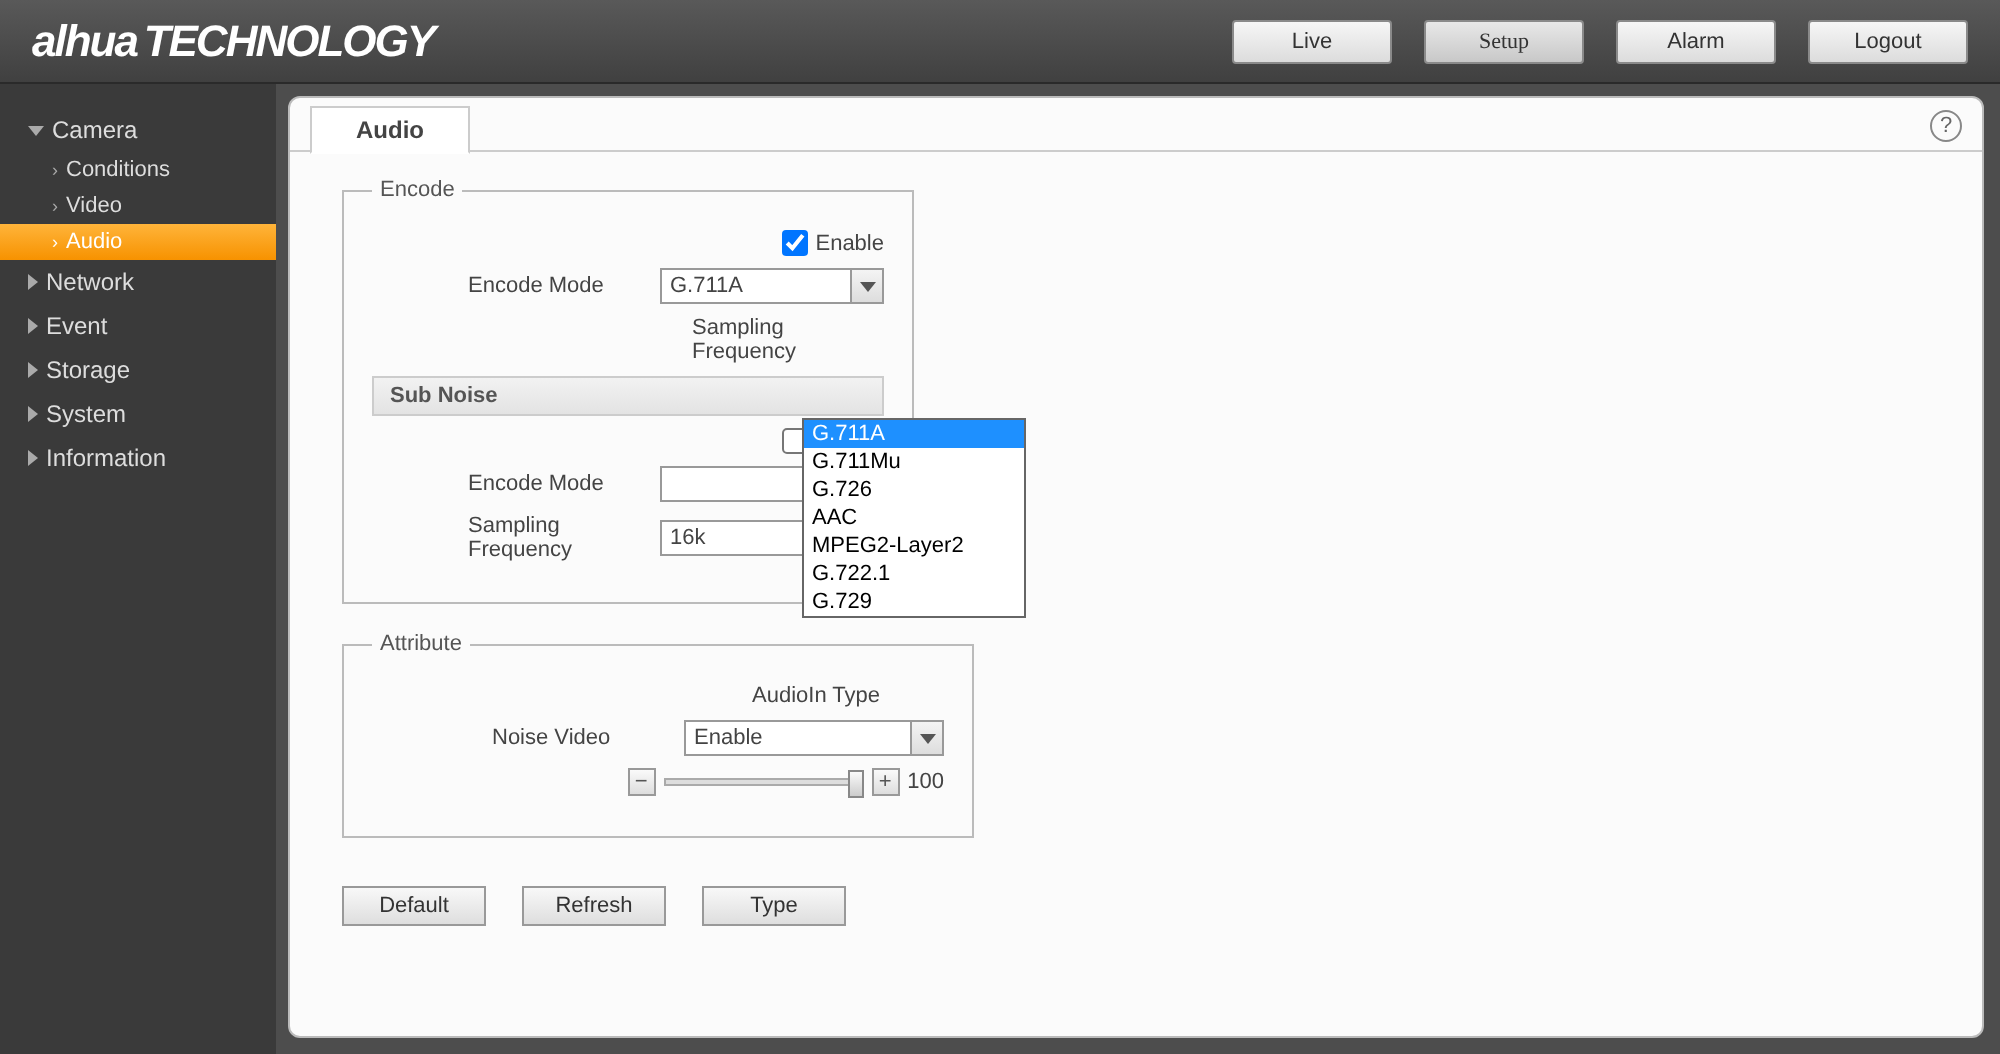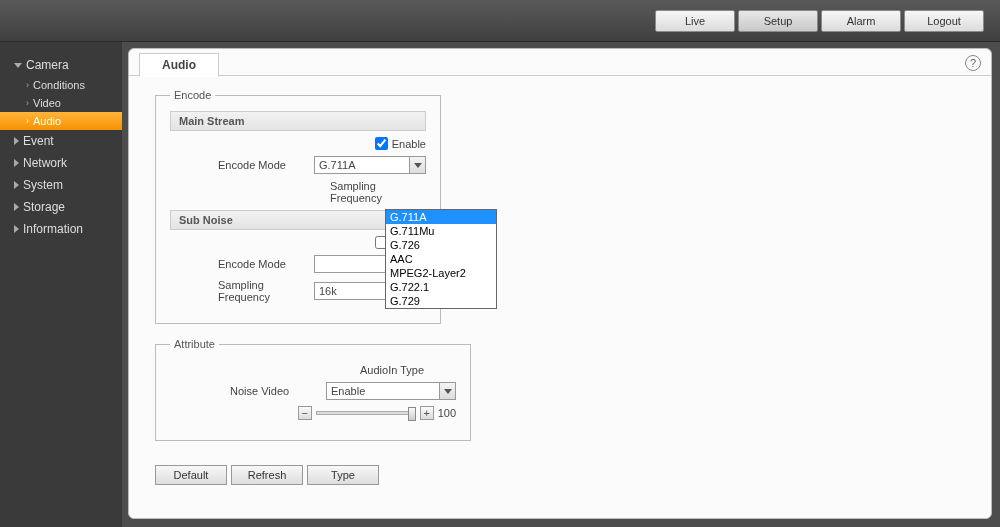--- a/index.html
+++ b/index.html
@@ -21,35 +21,35 @@
   padding: 0 16px;
 }
 .logo {
   color: #fff;
   font-size: 22px;
   font-weight: bold;
   font-style: italic;
   letter-spacing: -1px;
 }
 .logo .a { color: #fff; }
-.topnav { margin-left: auto; display: flex; gap: 3px; }
+.topnav { margin-left: auto; display: flex; gap: 16px; }
 .topbtn {
   width: 80px; height: 22px;
   background: linear-gradient(#f6f6f6,#dcdcdc);
   border: 1px solid #8a8a8a;
   border-radius: 2px;
   font-size: 11px;
   color: #333;
   display: flex; align-items: center; justify-content: center;
   cursor: pointer;
 }
-.topbtn.active { background: linear-gradient(#e8e8e8,#c8c8c8); }
+.topbtn.active { background: linear-gradient(#e8e8e8,#c8c8c8); font-family: Liberation Serif, serif; }
 .main { display: flex; height: calc(100% - 42px); }
 .sidebar {
-  width: 122px;
+  width: 138px;
   background: #3a3a3a;
   padding-top: 12px;
   color: #ddd;
 }
 .side-item {
   padding: 4px 10px 4px 14px;
   display: flex; align-items: center; gap: 4px;
   cursor: pointer;
   font-size: 12px;
 }
@@ -158,34 +158,38 @@
   width: 14px;height:14px;border:1px solid #999;background:linear-gradient(#fafafa,#ddd);
   display:flex;align-items:center;justify-content:center;font-size:11px;color:#555;
 }
 .slider-track {
   width: 100px; height: 4px; background:#ddd; border:1px solid #aaa; position:relative;
 }
 .slider-thumb {
   position:absolute; right:-1px; top:-5px; width:8px;height:14px;
   background:linear-gradient(#fafafa,#ccc);border:1px solid #888;
 }
-.btnrow { display:flex; gap:4px; margin-top: 24px; }
+.btnrow { display:flex; gap:18px; margin-top: 24px; }
 .actbtn {
   width: 72px; height: 20px;
   background: linear-gradient(#f8f8f8,#dedede);
   border:1px solid #999;
   font-size:11px;color:#333;
   display:flex;align-items:center;justify-content:center;
   cursor:pointer;
 }
 </style>
 </head>
 <body>
 
 <div class="topbar">
+  <div>
+    <span class="logo"><span class="a">alhua</span></span>
+    <span class="logo sub">TECHNOLOGY</span>
+  </div>
   <div class="topnav">
     <div class="topbtn">Live</div>
     <div class="topbtn active">Setup</div>
     <div class="topbtn">Alarm</div>
     <div class="topbtn">Logout</div>
   </div>
 </div>
 
 <div class="main">
   <div class="sidebar">
@@ -200,49 +204,48 @@
     <div class="side-sub">
         <span class="chev">›</span>
         <span>Video</span>
       </div>
     <div class="side-sub active">
         <span class="chev">›</span>
         <span>Audio</span>
       </div>
     <div class="side-item">
         <span class="tri"></span>
+        <span>Network</span>
+      </div>
+    <div class="side-item">
+        <span class="tri"></span>
         <span>Event</span>
       </div>
     <div class="side-item">
         <span class="tri"></span>
-        <span>Network</span>
+        <span>Storage</span>
       </div>
     <div class="side-item">
         <span class="tri"></span>
         <span>System</span>
-      </div>
-    <div class="side-item">
-        <span class="tri"></span>
-        <span>Storage</span>
       </div>
     <div class="side-item">
         <span class="tri"></span>
         <span>Information</span>
       </div>
   </div>
 
   <div class="content">
     <div class="tab">Audio</div>
     <div class="tabline"></div>
     <div class="help-icon">?</div>
 
     <div class="panel">
       <fieldset>
         <legend>Encode</legend>
-        <div class="section-hdr">Main Stream</div>
         <div class="row">
           <input type="checkbox" checked="" style="">
           <span>Enable</span>
         </div>
         <div class="row">
           <span class="lbl">Encode Mode</span>
           <div class="sel">
             <span>G.711A</span>
             <span class="arrow"></span>
           </div>

